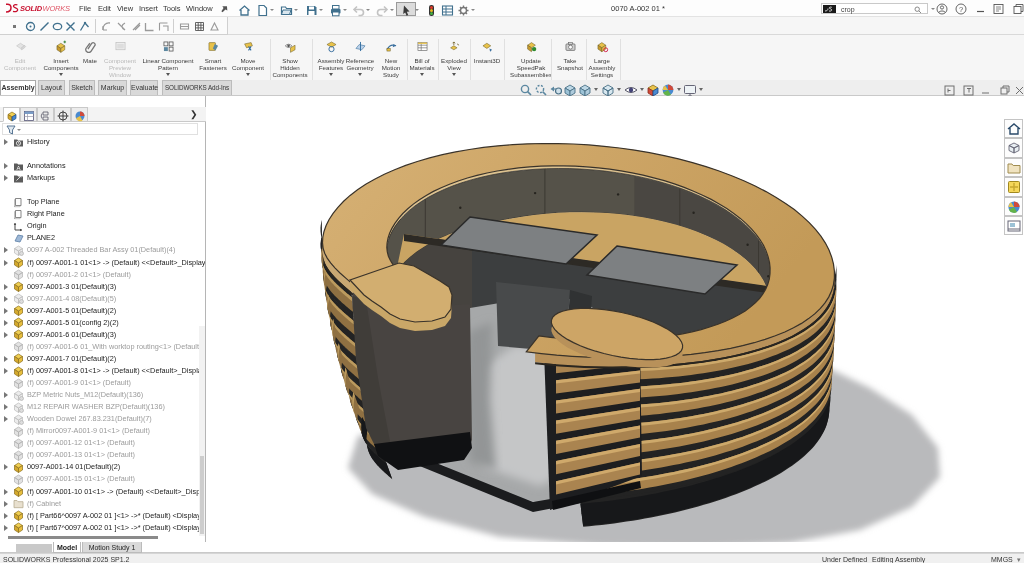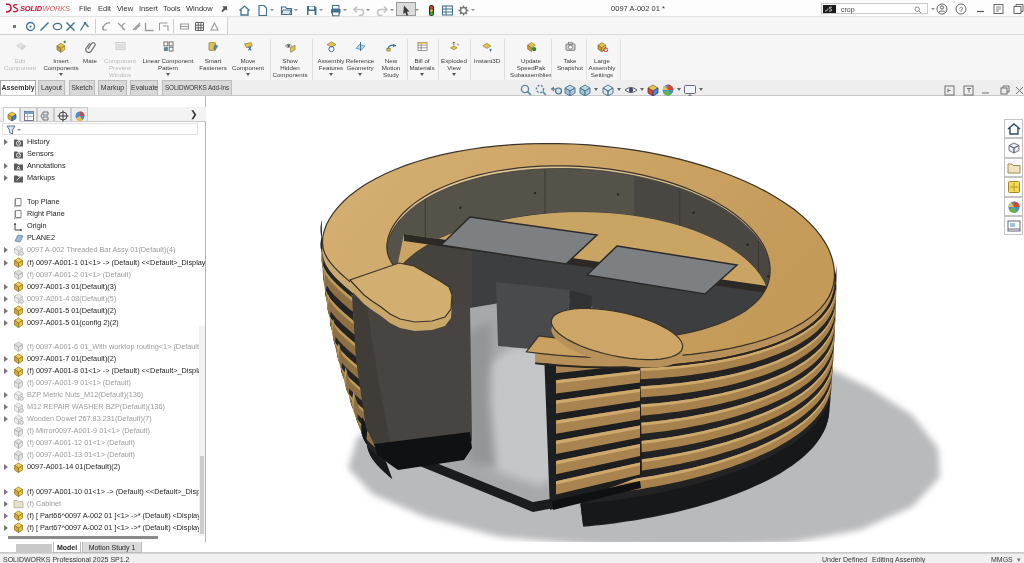--- a/index.html
+++ b/index.html
@@ -106,21 +106,21 @@
       <rect x="1.5" y="2" width="10" height="9" fill="#fff" stroke="#41718e" stroke-width="1.1"></rect>
       <path d="M1.5 5 h10 M1.5 8 h10 M5 2 v9" stroke="#41718e" stroke-width="1"></path>
     </svg>
 <svg style="position:absolute;left:457px;top:4px" width="13" height="13" viewBox="0 0 13 13">
       <circle cx="6.5" cy="6.5" r="3" fill="none" stroke="#777" stroke-width="1.4"></circle>
       <g stroke="#777" stroke-width="1.4">
         <path d="M6.5 1.5 v2 M6.5 9.5 v2 M1.5 6.5 h2 M9.5 6.5 h2 M3 3 l1.4 1.4 M8.6 8.6 L10 10 M10 3 L8.6 4.4 M4.4 8.6 L3 10"></path>
       </g>
     </svg>
 <div class="tcar" style="left:471px"></div>
-  <div style="position:absolute;left:598px;top:4px;width:80px;text-align:center;font-size:7.5px;color:#333">0097 A-002 01 *</div>
+  <div style="position:absolute;left:598px;top:4px;width:80px;text-align:center;font-size:7.5px;color:#333">0070 A-002 01 *</div>
   <div class="searchbox">
     <div style="position:absolute;left:1px;top:1px;width:13px;height:8px;background:#1a1a1a"></div>
     <svg style="position:absolute;left:2px;top:1.5px" width="9" height="7" viewBox="0 0 9 7">
         <path d="M1 5 C3 5 4 4 4 2.5 M5 5 C7 5.5 8 4.5 7.5 3.5 C7 2.5 5.5 3 5.3 2 C5.1 1.2 6.5 0.8 7.8 1.3" fill="none" stroke="#fff" stroke-width="0.8"></path>
       </svg>
     <span style="position:absolute;left:19px;top:2px;font-size:7px;color:#444">crop</span>
     <svg style="position:absolute;left:92px;top:1.5px" width="8" height="8" viewBox="0 0 8 8">
         <circle cx="3.2" cy="3.2" r="2.2" fill="none" stroke="#888" stroke-width="1"></circle>
         <path d="M4.8 4.8 L7 7" stroke="#888" stroke-width="1"></path>
       </svg>
@@ -542,28 +542,20 @@
   </div>
   <div class="trow" style="top:39.5px">
       <span class="tar"></span>
       <svg class="tic" width="11" height="13" viewBox="0 0 11 13">
         <path d="M1 3.5 h3.2 l1 1 H10 v6 H1 Z" fill="#5c5c5c"></path>
         <circle cx="5.5" cy="7.2" r="2.1" fill="none" stroke="#fff" stroke-width="0.8"></circle>
         <path d="M5.5 6 v1.3 l1 .6" stroke="#fff" stroke-width="0.6" fill="none"></path>
       </svg>
       <span class="ttx" style="color:#1c1c1c">History</span>
     </div>
-<div class="trow" style="top:51.5px">
-      <svg class="tic" width="11" height="13" viewBox="0 0 11 13">
-        <path d="M1 3.5 h3.2 l1 1 H10 v6 H1 Z" fill="#5c5c5c"></path>
-        <circle cx="5.5" cy="7.2" r="2.1" fill="none" stroke="#fff" stroke-width="0.8"></circle>
-        <path d="M5.5 7.2 L7 5.8" stroke="#fff" stroke-width="0.7"></path>
-      </svg>
-      <span class="ttx" style="color:#1c1c1c">Sensors</span>
-    </div>
 <div class="trow" style="top:63.6px">
       <span class="tar"></span>
       <svg class="tic" width="11" height="13" viewBox="0 0 11 13">
         <path d="M1 3.5 h3.2 l1 1 H10 v6 H1 Z" fill="#5c5c5c"></path>
         <text x="5.5" y="9.6" font-size="6" text-anchor="middle" fill="#fff" font-family="Liberation Sans">A</text>
       </svg>
       <span class="ttx" style="color:#1c1c1c">Annotations</span>
     </div>
 <div class="trow" style="top:75.6px">
       <span class="tar"></span>
@@ -651,20 +643,29 @@
     </div>
 <div class="trow" style="top:220.3px">
       <span class="tar"></span>
       <svg class="tic" width="11" height="13" viewBox="0 0 11 13">
         <path d="M1.5 4.5 L5.5 2 L9.5 4.5 L5.5 7 Z" fill="#f0cf52" stroke="#8a6d1d" stroke-width="0.7"></path>
         <path d="M1.5 4.5 L5.5 7 L5.5 11.5 L1.5 9 Z" fill="#d4a92c" stroke="#8a6d1d" stroke-width="0.7"></path>
         <path d="M9.5 4.5 L5.5 7 L5.5 11.5 L9.5 9 Z" fill="#e8bf3e" stroke="#8a6d1d" stroke-width="0.7"></path>
       </svg>
       <span class="ttx" style="color:#1c1c1c">0097-A001-5 01(config 2)(2)</span>
     </div>
+<div class="trow" style="top:232.3px">
+      <span class="tar"></span>
+      <svg class="tic" width="11" height="13" viewBox="0 0 11 13">
+        <path d="M1.5 4.5 L5.5 2 L9.5 4.5 L5.5 7 Z" fill="#f0cf52" stroke="#8a6d1d" stroke-width="0.7"></path>
+        <path d="M1.5 4.5 L5.5 7 L5.5 11.5 L1.5 9 Z" fill="#d4a92c" stroke="#8a6d1d" stroke-width="0.7"></path>
+        <path d="M9.5 4.5 L5.5 7 L5.5 11.5 L9.5 9 Z" fill="#e8bf3e" stroke="#8a6d1d" stroke-width="0.7"></path>
+      </svg>
+      <span class="ttx" style="color:#1c1c1c">0097-A001-6 01(Default)(3)</span>
+    </div>
 <div class="trow" style="top:244.4px">
       <svg class="tic" width="11" height="13" viewBox="0 0 11 13">
         <path d="M1.5 4.5 L5.5 2 L9.5 4.5 L5.5 7 Z M1.5 4.5 L5.5 7 L5.5 11.5 L1.5 9 Z M9.5 4.5 L5.5 7 L5.5 11.5 L9.5 9 Z" fill="#e2e2e2" stroke="#b2b2b2" stroke-width="0.7"></path>
       </svg>
       <span class="ttx" style="color:#9b9b9b">(f) 0097-A001-6 01_With worktop routing&lt;1&gt; (Default)</span>
     </div>
 <div class="trow" style="top:256.4px">
       <span class="tar"></span>
       <svg class="tic" width="11" height="13" viewBox="0 0 11 13">
         <path d="M1.5 4.5 L5.5 2 L9.5 4.5 L5.5 7 Z" fill="#f0cf52" stroke="#8a6d1d" stroke-width="0.7"></path>
@@ -731,20 +732,26 @@
       <span class="ttx" style="color:#9b9b9b">(f) 0097-A001-13 01&lt;1&gt; (Default)</span>
     </div>
 <div class="trow" style="top:364.9px">
       <span class="tar"></span>
       <svg class="tic" width="11" height="13" viewBox="0 0 11 13">
         <path d="M1.5 4.5 L5.5 2 L9.5 4.5 L5.5 7 Z" fill="#f0cf52" stroke="#8a6d1d" stroke-width="0.7"></path>
         <path d="M1.5 4.5 L5.5 7 L5.5 11.5 L1.5 9 Z" fill="#d4a92c" stroke="#8a6d1d" stroke-width="0.7"></path>
         <path d="M9.5 4.5 L5.5 7 L5.5 11.5 L9.5 9 Z" fill="#e8bf3e" stroke="#8a6d1d" stroke-width="0.7"></path>
       </svg>
       <span class="ttx" style="color:#1c1c1c">0097-A001-14 01(Default)(2)</span>
+    </div>
+<div class="trow" style="top:376.9px">
+      <svg class="tic" width="11" height="13" viewBox="0 0 11 13">
+        <path d="M1.5 4.5 L5.5 2 L9.5 4.5 L5.5 7 Z M1.5 4.5 L5.5 7 L5.5 11.5 L1.5 9 Z M9.5 4.5 L5.5 7 L5.5 11.5 L9.5 9 Z" fill="#e2e2e2" stroke="#b2b2b2" stroke-width="0.7"></path>
+      </svg>
+      <span class="ttx" style="color:#9b9b9b">(f) 0097-A001-15 01&lt;1&gt; (Default)</span>
     </div>
 <div class="trow" style="top:389.0px">
       <span class="tar"></span>
       <svg class="tic" width="11" height="13" viewBox="0 0 11 13">
         <path d="M1.5 4.5 L5.5 2 L9.5 4.5 L5.5 7 Z" fill="#f0cf52" stroke="#8a6d1d" stroke-width="0.7"></path>
         <path d="M1.5 4.5 L5.5 7 L5.5 11.5 L1.5 9 Z" fill="#d4a92c" stroke="#8a6d1d" stroke-width="0.7"></path>
         <path d="M9.5 4.5 L5.5 7 L5.5 11.5 L9.5 9 Z" fill="#e8bf3e" stroke="#8a6d1d" stroke-width="0.7"></path>
       </svg>
       <span class="ttx" style="color:#1c1c1c">(f) 0097-A001-10 01&lt;1&gt; -&gt; (Default) &lt;&lt;Default&gt;_Display</span>
     </div>

